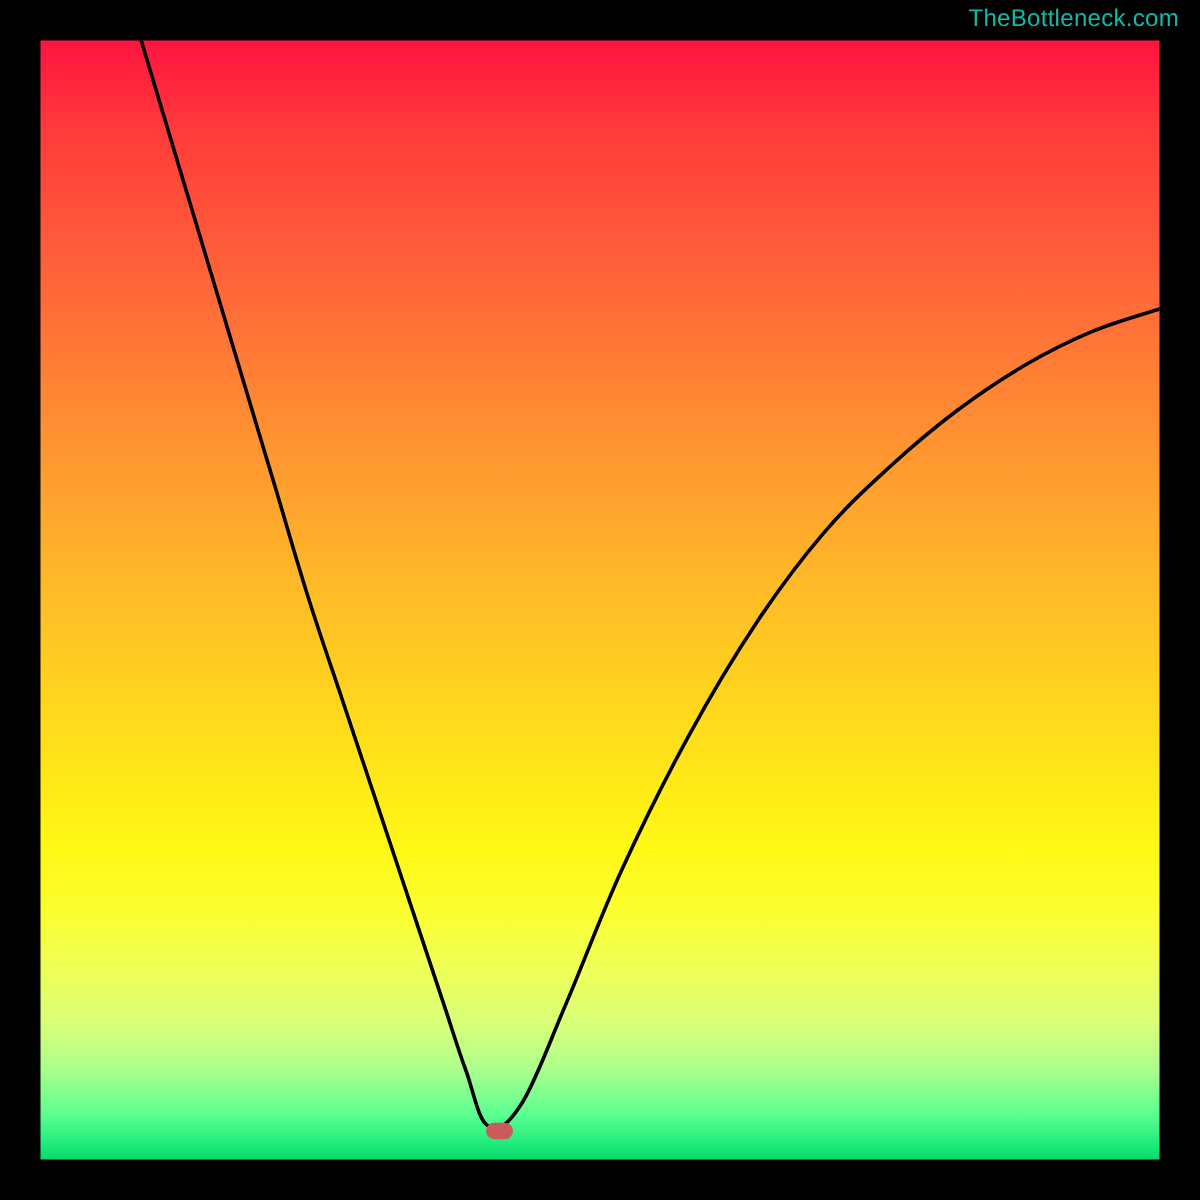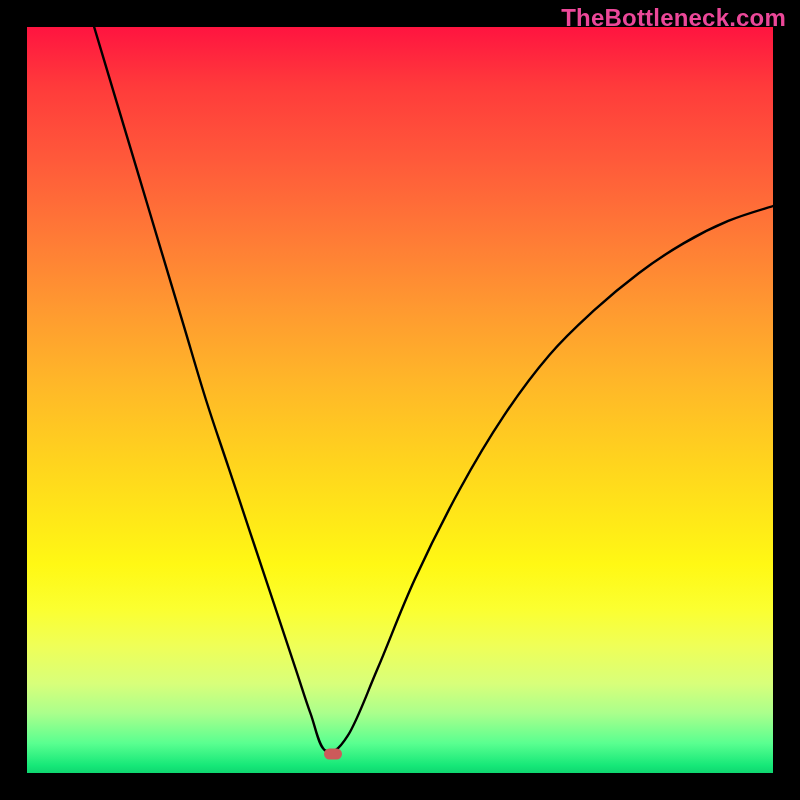--- a/index.html
+++ b/index.html
@@ -8,23 +8,23 @@
     height: 800px;
     background: #000;
     position: relative;
     font-family: Arial, sans-serif;
     overflow: hidden;
   }
   .watermark {
     position: absolute;
     top: 4px;
     right: 14px;
-    color: #ec4899;
-    font-size: 24px;
-    font-weight: 700;
+    color: #14b8a6;
+    font-size: 16px;
+    font-weight: 400;
     z-index: 10;
     letter-spacing: 0.2px;
   }
   .plot-area {
     position: absolute;
     left: 27px;
     top: 27px;
     width: 746px;
     height: 746px;
     background: linear-gradient(to bottom,

